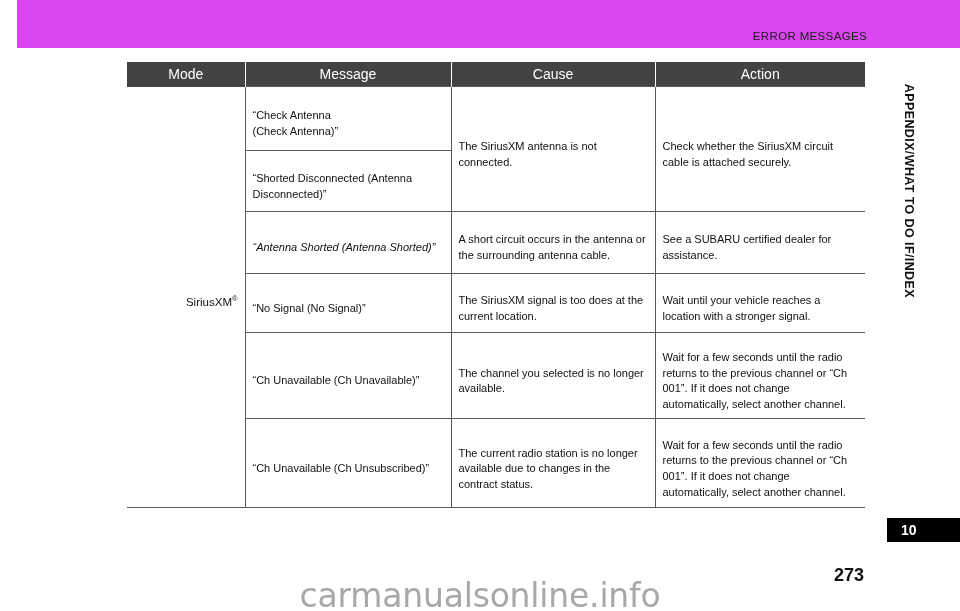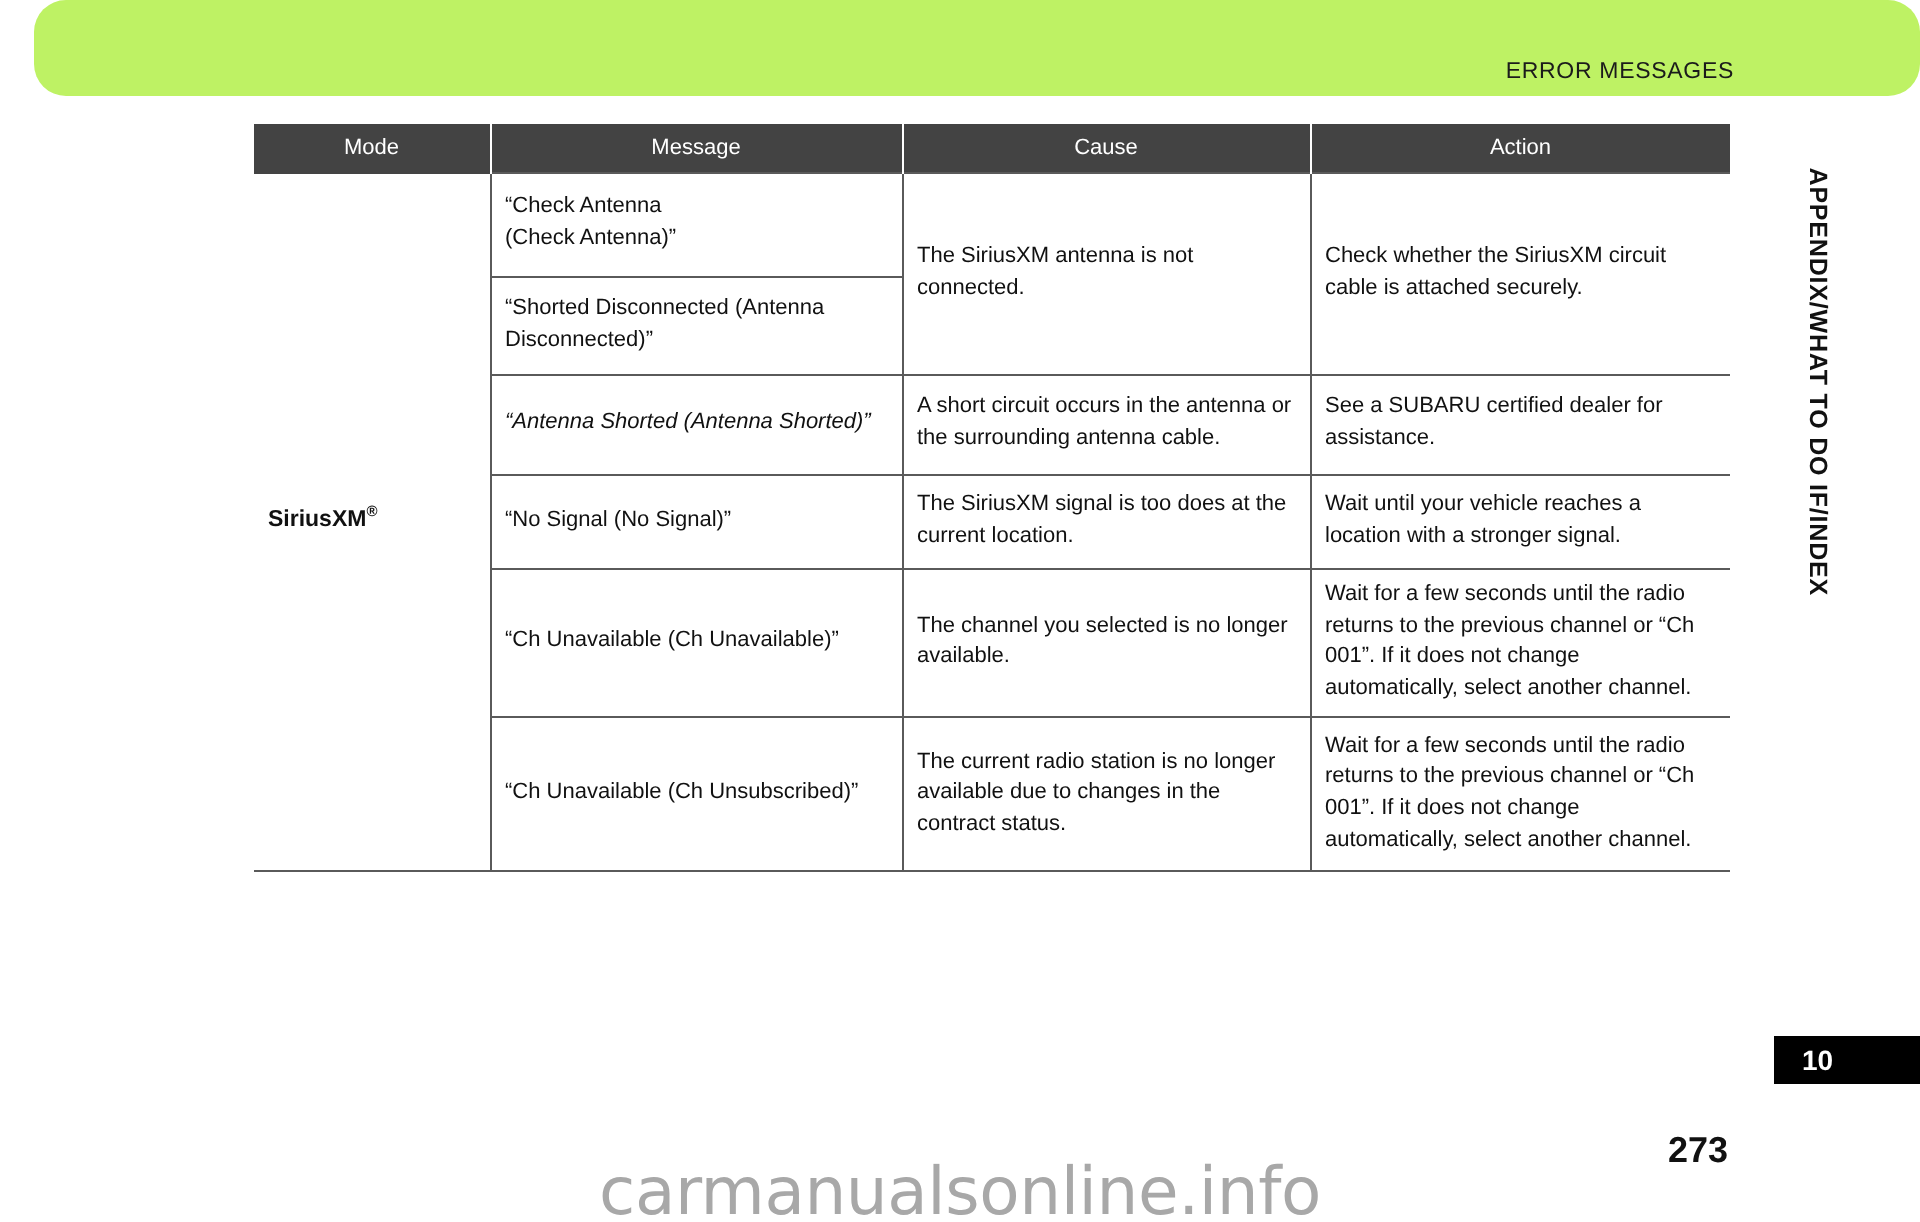--- a/index.html
+++ b/index.html
@@ -16,22 +16,21 @@
     -webkit-font-smoothing: antialiased;
   }
 
   
   .header-band {
     position: absolute;
     left: 17px;
     top: 0px;
     width: 943px;
     height: 48px;
-    background: #bef264;
-    border-radius: 16px;
+    background: #d946ef;
   }
   .header-title {
     position: absolute;
     right: 93px;
     bottom: 6px;
     font-size: 11.5px;
     color: #1b1b1b;
     letter-spacing: 0.35px;
     white-space: nowrap;
   }
@@ -50,49 +49,48 @@
   }
   table.err-table col.c-mode    { width: 118px; }
   table.err-table col.c-message { width: 206px; }
   table.err-table col.c-cause   { width: 204px; }
   table.err-table col.c-action  { width: 210px; }
 
   table.err-table thead th {
     background: #434343;
     color: #ffffff;
     font-weight: normal;
-    font-size: 11px;
+    font-size: 14px;
     text-align: center;
     height: 24px;
     padding: 0;
     border-right: 1px solid #ffffff;
     vertical-align: middle;
   }
   table.err-table thead th:last-child { border-right: none; }
 
   table.err-table td {
     border: 1px solid #5a5a5a;
     border-left: none;
     border-right: 1px solid #5a5a5a;
-    padding: 5px 7px 6px 7px;
+    padding: 17px 7px 6px 7px;
     font-size: 11px;
     line-height: 1.42;
     color: #111111;
     vertical-align: middle;
     background: #ffffff;
   }
   
   table.err-table td.mode-cell {
     border-left: none;
     border-right: 1px solid #5a5a5a;
     border-top: none;
-    text-align: left;
+    text-align: right;
     vertical-align: middle;
     font-size: 11.5px;
-    font-weight: bold;
   }
   table.err-table td.last-col {
     border-right: none;
   }
   
   table.err-table td.span2 { }
 
   .sup-r {
     font-size: 7.5px;
     vertical-align: super;

